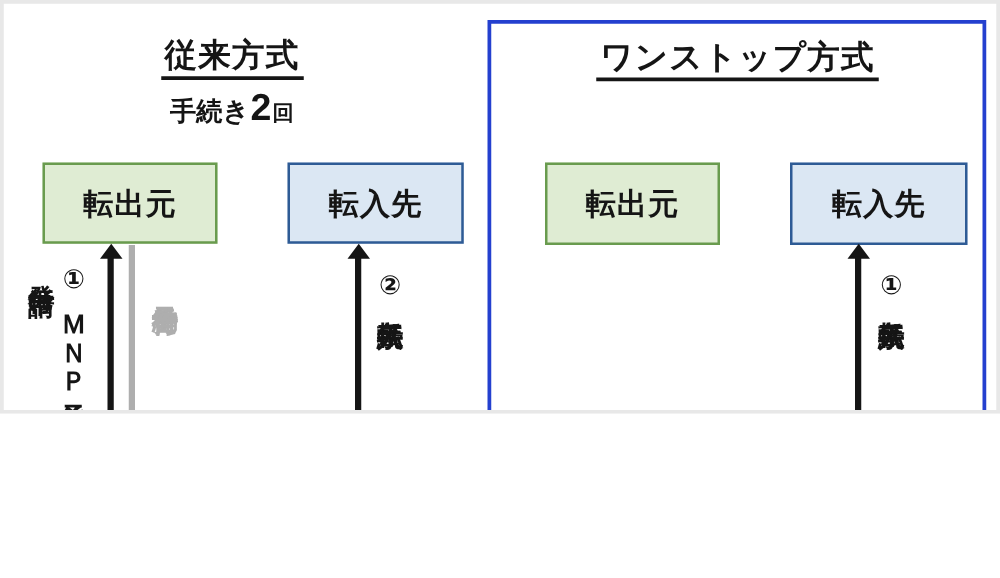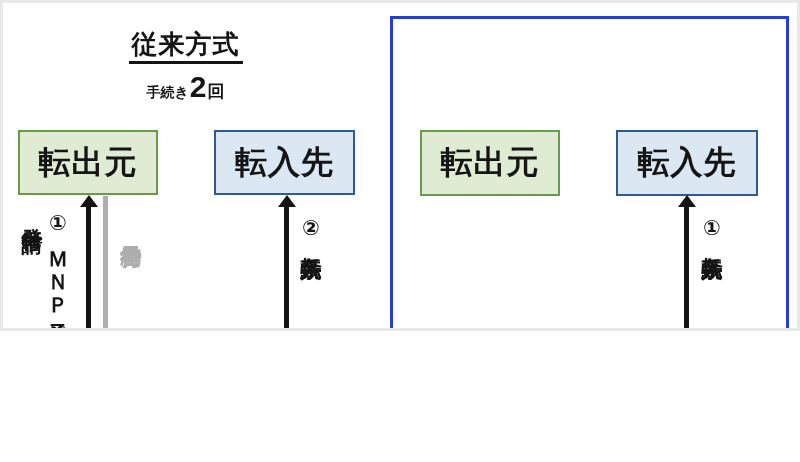--- a/index.html
+++ b/index.html
@@ -8,27 +8,27 @@
     background:#fff;border:3px solid #e8e8e8;
     font-family:"Liberation Sans","DejaVu Sans",sans-serif;
     font-weight:bold;color:var(--ink,#151515);overflow:hidden;
   }
   .abs{position:absolute;}
   
   .title-wrap{text-align:center;}
   .title{display:inline-block;font-size:26px;letter-spacing:1px;
     padding:0 3px 2px 3px;border-bottom:3px solid var(--ink,#151515);line-height:30px;}
   .subtitle{text-align:center;line-height:32px;white-space:nowrap;}
-  .subtitle .pre{font-size:14px;vertical-align:baseline;}
+  .subtitle .pre{font-size:21px;vertical-align:baseline;}
   .subtitle .count{font-size:30px;vertical-align:baseline;padding:0 1px;}
   .subtitle .unit{font-size:17px;vertical-align:baseline;}
   .count-blue{color:var(--count-highlight,#1c64e3);}
   
   .node{display:flex;align-items:center;justify-content:center;
-    font-size:32px;letter-spacing:1px;box-sizing:border-box;}
+    font-size:24px;letter-spacing:1px;box-sizing:border-box;margin-left:16px;}
   .node.green{background:var(--green-fill,#dfecd3);border:2px solid var(--green-border,#699b4e);}
   .node.blue{background:var(--blue-fill,#dbe7f3);border:2px solid var(--blue-border,#2e5b95);justify-content:center;}
   
   .vline{width:5px;background:var(--ink,#151515);}
   .hline{height:5px;background:var(--ink,#151515);}
   .vline.gray,.hline.gray{background:var(--gray,#aeaeae);}
   .head-up{width:0;height:0;border-left:9px solid transparent;
     border-right:9px solid transparent;border-bottom:12px solid var(--ink,#151515);}
   .head-right{width:0;height:0;border-top:7px solid transparent;
     border-bottom:7px solid transparent;border-left:11px solid var(--gray,#aeaeae);}
@@ -87,20 +87,23 @@
     <ellipse cx="31" cy="23" rx="14" ry="17" fill="#ffffff" stroke="#151515" stroke-width="2.6"></ellipse>
     <path d="M18 21 C17 6.5 45 6.5 44 21 L41 13.5 L34.5 19 L29.5 12.5 L23.5 18.5 L20 13.5 Z" fill="#151515"></path>
     <path d="M6 72 C8 55 17 47 25 44 L37 44 C45 47 54 55 56 72 Z" fill="#151515"></path>
     <path d="M22.5 44 L31 57 L39.5 44 Z" fill="#ffffff"></path>
     <path d="M28 45.5 L34 45.5 L31 50 Z" fill="#151515"></path>
     <path d="M28.8 50.5 L33.2 50.5 L34.3 60 L31 64.5 L27.7 60 Z" fill="#151515"></path>
   </svg>
 
   <div class="abs frame" style="left:387px;top:13px;width:399px;height:432px;"></div>
 
+  <div class="abs title-wrap" style="left:427px;top:27px;width:320px;">
+    <span class="title">ワンストップ方式</span>
+  </div>
 
 
   <div class="abs node green" style="left:417px;top:127px;width:140px;height:66px;">
     <span>転出元</span>
   </div>
 
   <div class="abs node blue" style="left:613px;top:127px;width:142px;height:66px;">
     <span>転入先</span>
   </div>
 

